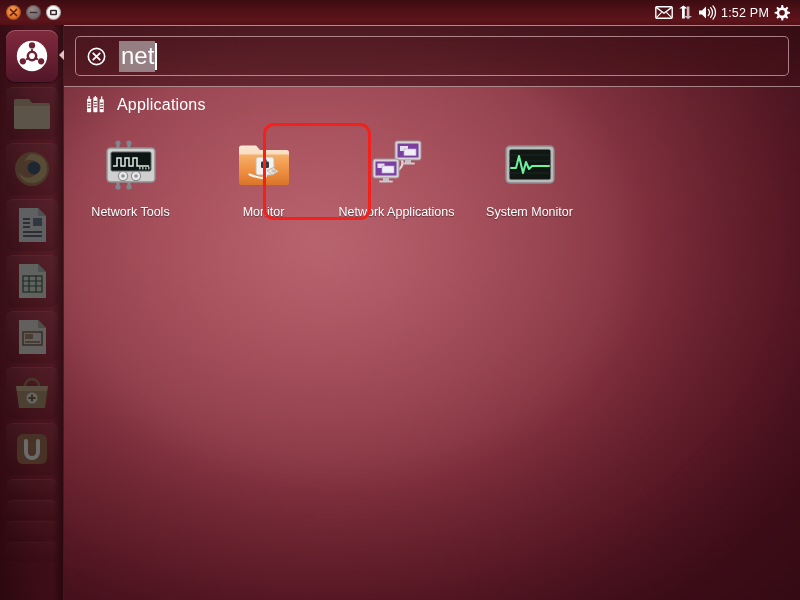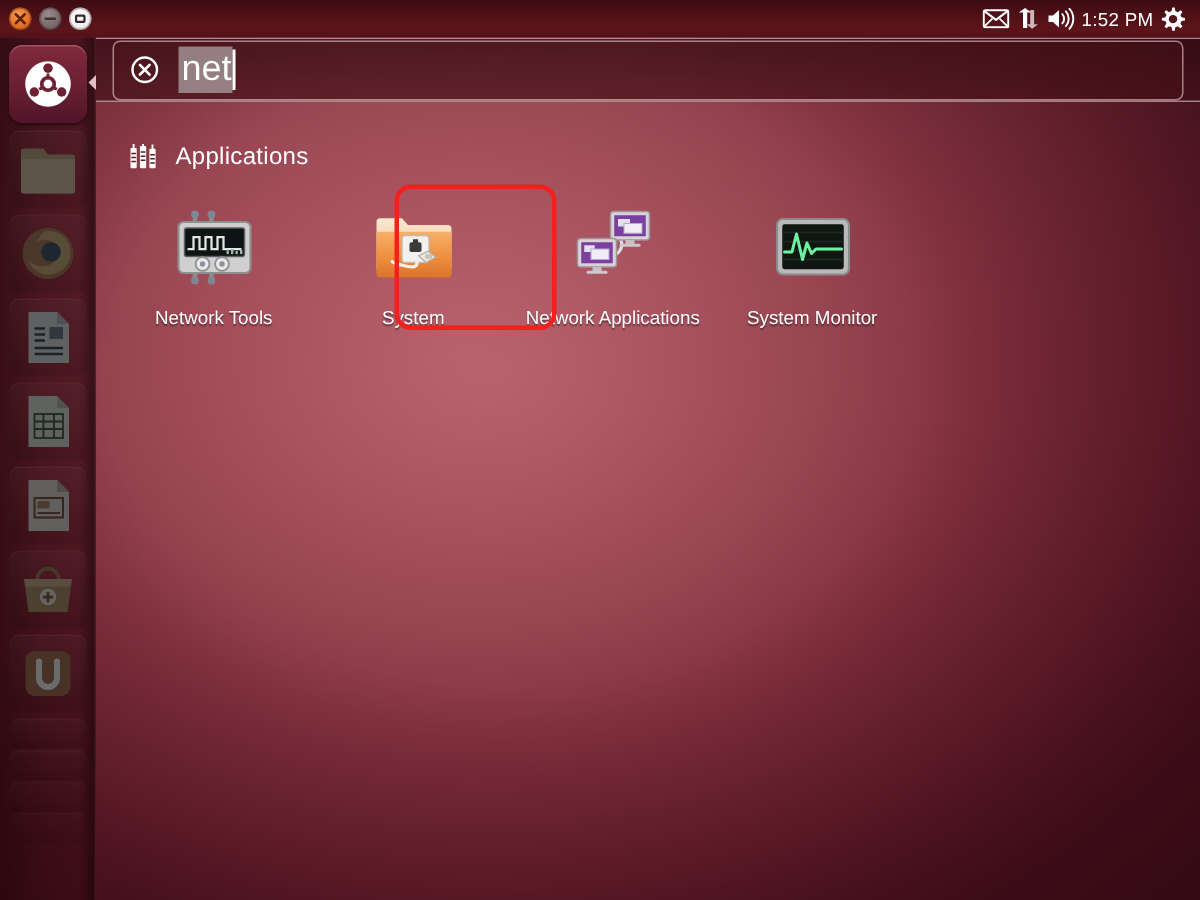--- a/index.html
+++ b/index.html
@@ -102,21 +102,21 @@
     width:52px; height:52px; display:flex; align-items:center; justify-content:center;
     transform:scaleY(0.38); transform-origin:center top;
   }
   .fold1 { opacity:.85; }
   .fold2 { opacity:.72; }
   .fold3 { opacity:.60; }
   .fold4 { opacity:.48; }
 
   
   #search-bar {
-    position:absolute; left:64px; top:25px; width:736px; height:43px; z-index:20;
+    position:absolute; left:64px; top:25px; width:736px; height:62px; z-index:20;
     background:linear-gradient(to bottom, rgba(48,10,16,0.70) 0%, rgba(62,14,22,0.62) 100%);
     border-top:1px solid rgba(255,225,225,0.55);
     border-bottom:1px solid rgba(255,225,225,0.55);
     display:flex; align-items:center;
   }
   .search-field {
     margin-left:11px; margin-right:11px; flex:1; height:40px;
     border:1px solid rgba(255,220,220,0.55); border-radius:5px;
     background:rgba(90,20,30,0.18);
     display:flex; align-items:center; padding-left:11px;
@@ -134,21 +134,21 @@
   
   #results { position:absolute; left:64px; top:82px; width:736px; height:518px; z-index:15; }
 
   .category-header { display:flex; align-items:center; padding:14px 0 0 22px; }
   .cat-icon { width:20px; height:18px; flex:0 0 auto; }
   .cat-label {
     margin-left:11px; font-size:16px; color:#ffffff; letter-spacing:.2px;
     font-family:"Liberation Sans", sans-serif;
   }
 
-  .results-grid { display:flex; padding-left:12px; padding-top:12px; }
+  .results-grid { display:flex; padding-top:12px; }
   .result-item {
     width:133px; display:flex; flex-direction:column; align-items:center;
     padding:8px 2px 6px 2px; border-radius:8px; position:relative;
   }
   .result-icon { width:62px; height:62px; display:flex; align-items:center; justify-content:center; }
   .result-icon svg { display:block; }
   .result-label {
     margin-top:9px; font-size:12.5px; color:#ffffff; text-align:center;
     white-space:nowrap; font-family:"Liberation Sans", sans-serif;
     text-shadow:0 1px 1px rgba(0,0,0,.45);
@@ -449,21 +449,21 @@
             <path d="M6 20.5 L56 20.5 L56 48.5 A2.5 2.5 0 0 1 53.5 51 L8.5 51
                      A2.5 2.5 0 0 1 6 48.5 Z" fill="url(#folderFront)"></path>
             <rect x="23" y="23" width="18" height="18" rx="2.2" fill="#f3f1ee" stroke="#c9b9a8" stroke-width="1"></rect>
             <rect x="28" y="27.5" width="8" height="6.5" rx="1.2" fill="#3a3a3a"></rect>
             <rect x="30.3" y="25.5" width="3.4" height="2.6" fill="#3a3a3a"></rect>
             <path d="M33 41 C33 45 28 44 24 43 C20 42 17.5 41 16.5 40.5" fill="none" stroke="#f5f2ee" stroke-width="2.2" stroke-linecap="round"></path>
             <path d="M34 36.5 L40.5 33.5 L45.5 37.5 L39 41 Z" fill="#e9e6e1" stroke="#b9ada0" stroke-width="0.9"></path>
             <rect x="38.5" y="35.5" width="4.5" height="3" fill="#c9c2b8"></rect>
           </svg>
         </div>
-        <div class="result-label">System</div>
+        <div class="result-label">Monitor</div>
       </div>
 
       <div class="result-item">
         <div class="result-icon">
           <svg width="60" height="60" viewBox="0 0 60 60">
             <path d="M32 22 C38 26 36 34 28 36" fill="none" stroke="#e3dcdc" stroke-width="2.2"></path>
 
             <g>
               <rect x="28" y="6" width="26" height="19" rx="2" fill="#d9d2d6" stroke="#9d949a" stroke-width="1"></rect>
               <rect x="30.5" y="8.5" width="21" height="14" fill="#7b3fa0"></rect>

